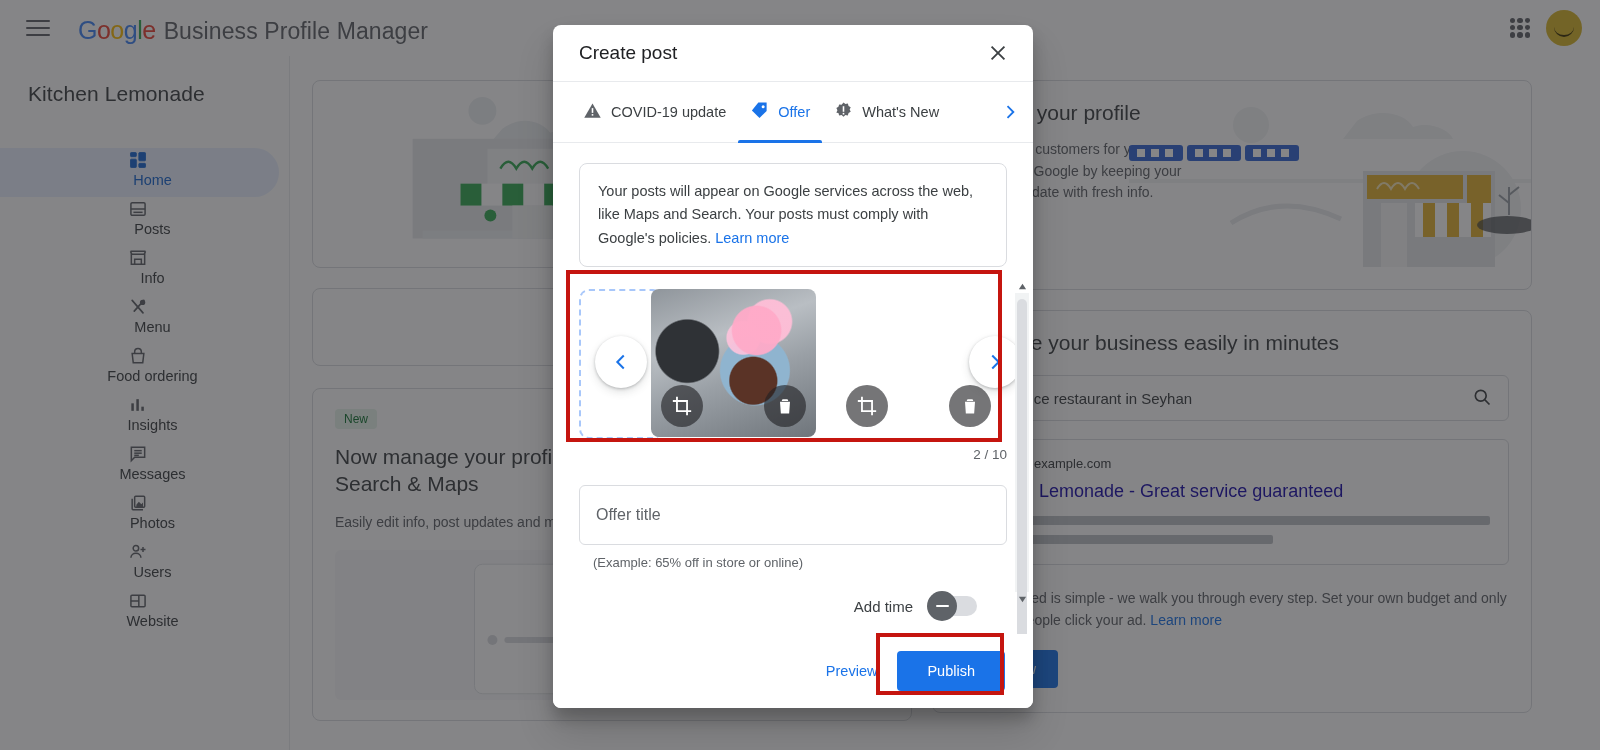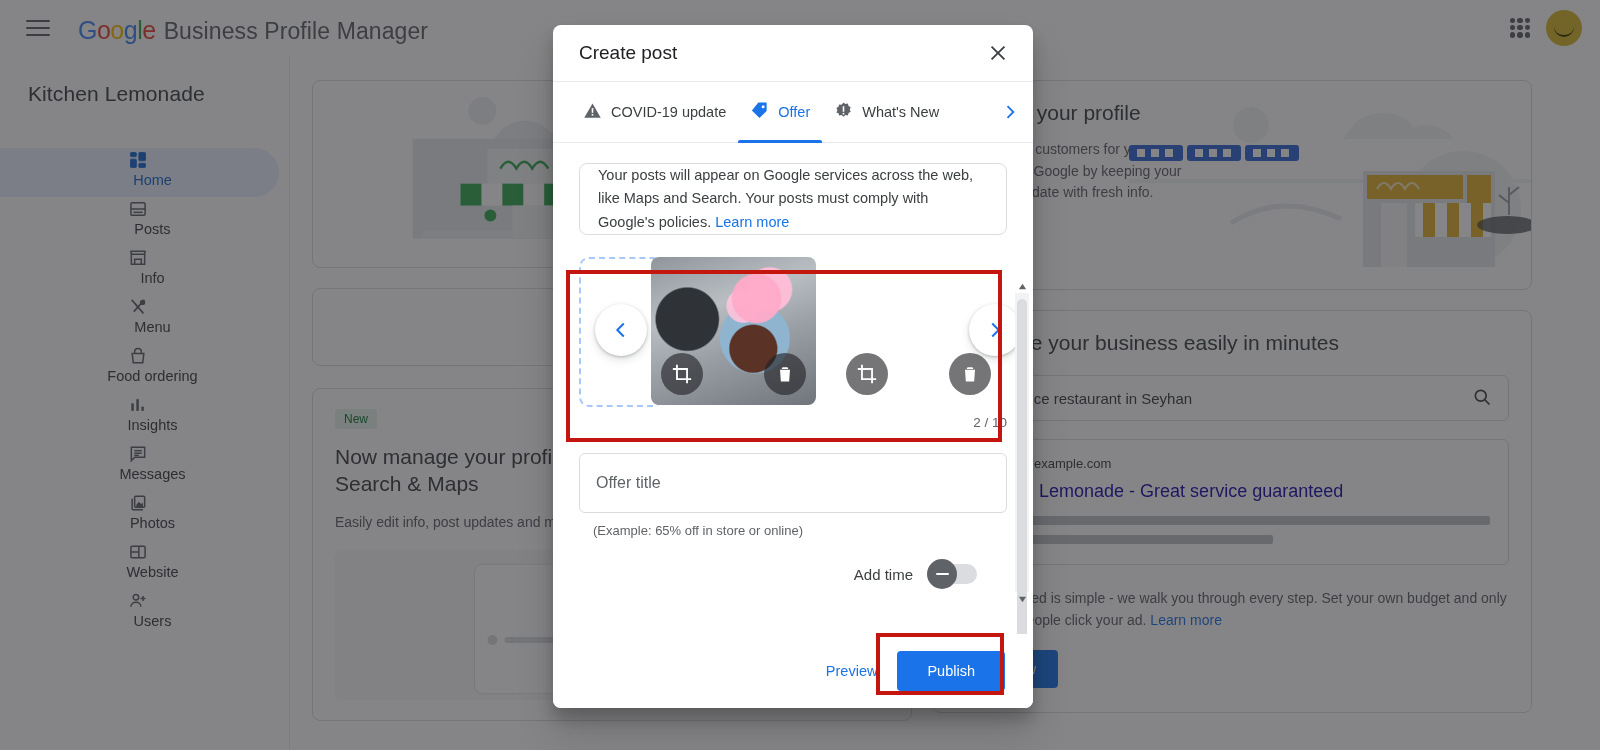--- a/index.html
+++ b/index.html
@@ -116,21 +116,21 @@
   .m-close { margin-left: auto; width: 34px; height: 34px; display: flex; align-items: center; justify-content: center; cursor: pointer; border-radius: 50%; }
 
   .m-tabs { height: 62px; border-top: 1px solid #e8eaed; border-bottom: 1px solid #e8eaed; display: flex; align-items: stretch; padding-left: 18px; flex: none; position: relative; }
   .m-tab { display: flex; align-items: center; gap: 9px; padding: 0 12px; font-size: 14.5px; color: #3c4043; cursor: pointer; position: relative; }
   .m-tab.sel { color: #1a73e8; font-weight: 500; }
   .m-tab.sel::after { content: ""; position: absolute; left: 0; right: 0; bottom: -1px; height: 3px; background: #1a73e8; border-radius: 2px 2px 0 0; }
   .m-tabs-next { margin-left: auto; width: 46px; display: flex; align-items: center; justify-content: center; cursor: pointer; }
 
   .m-body { flex: 1; position: relative; overflow: hidden; padding: 20px 26px 0 26px; }
 
-  .notice { border: 1px solid #dadce0; border-radius: 8px; padding: 0 18px; font-size: 14.5px; line-height: 1.62; color: #3c4043; }
+  .notice { border: 1px solid #dadce0; border-radius: 8px; padding: 16px 18px; font-size: 14.5px; line-height: 1.62; color: #3c4043; }
   .notice a { color: #1a73e8; text-decoration: none; }
 
   
   .carousel { margin-top: 22px; position: relative; height: 158px; }
   .dropzone {
     position: absolute; left: 0; top: 0; width: 84px; height: 150px;
     border: 2px dashed #a8c7fa; border-radius: 10px;
   }
   .thumbs { position: absolute; left: 72px; top: 0; display: flex; gap: 20px; }
   .thumb { width: 165px; height: 148px; border-radius: 8px; overflow: hidden; position: relative; }
@@ -329,38 +329,38 @@
               <path d="M5 7v12a1 1 0 001 1h12"></path>
               <path d="M10 14l3-3.5 3 3 2-2v5.5h-8z" fill="#5f6368" stroke="none"></path>
             </svg>
           </span>
         <span>Photos</span>
       </div>
 
       <div class="nav-item">
         <span class="ico">
             <svg width="20" height="20" viewBox="0 0 24 24" fill="none" stroke="#5f6368" stroke-width="1.8">
-              <rect x="3.5" y="5" width="17" height="14" rx="1.3"></rect>
-              <line x1="13" y1="5" x2="13" y2="19"></line>
-              <line x1="3.5" y1="12" x2="13" y2="12"></line>
-            </svg>
-          </span>
-        <span>Website</span>
-      </div>
-
-      <div class="nav-item">
-        <span class="ico">
-            <svg width="20" height="20" viewBox="0 0 24 24" fill="none" stroke="#5f6368" stroke-width="1.8">
               <circle cx="9.5" cy="7.5" r="3.3"></circle>
               <path d="M3.5 19c0-3.4 2.7-5.5 6-5.5s6 2.1 6 5.5"></path>
               <line x1="18" y1="6" x2="18" y2="12"></line>
               <line x1="15" y1="9" x2="21" y2="9"></line>
             </svg>
           </span>
         <span>Users</span>
+      </div>
+
+      <div class="nav-item">
+        <span class="ico">
+            <svg width="20" height="20" viewBox="0 0 24 24" fill="none" stroke="#5f6368" stroke-width="1.8">
+              <rect x="3.5" y="5" width="17" height="14" rx="1.3"></rect>
+              <line x1="13" y1="5" x2="13" y2="19"></line>
+              <line x1="3.5" y1="12" x2="13" y2="12"></line>
+            </svg>
+          </span>
+        <span>Website</span>
       </div>
 
     </div>
   </div>
 
   <div class="main">
     <div class="content-cols">
       <div class="col-left">
 
         <div class="card hero-card">

